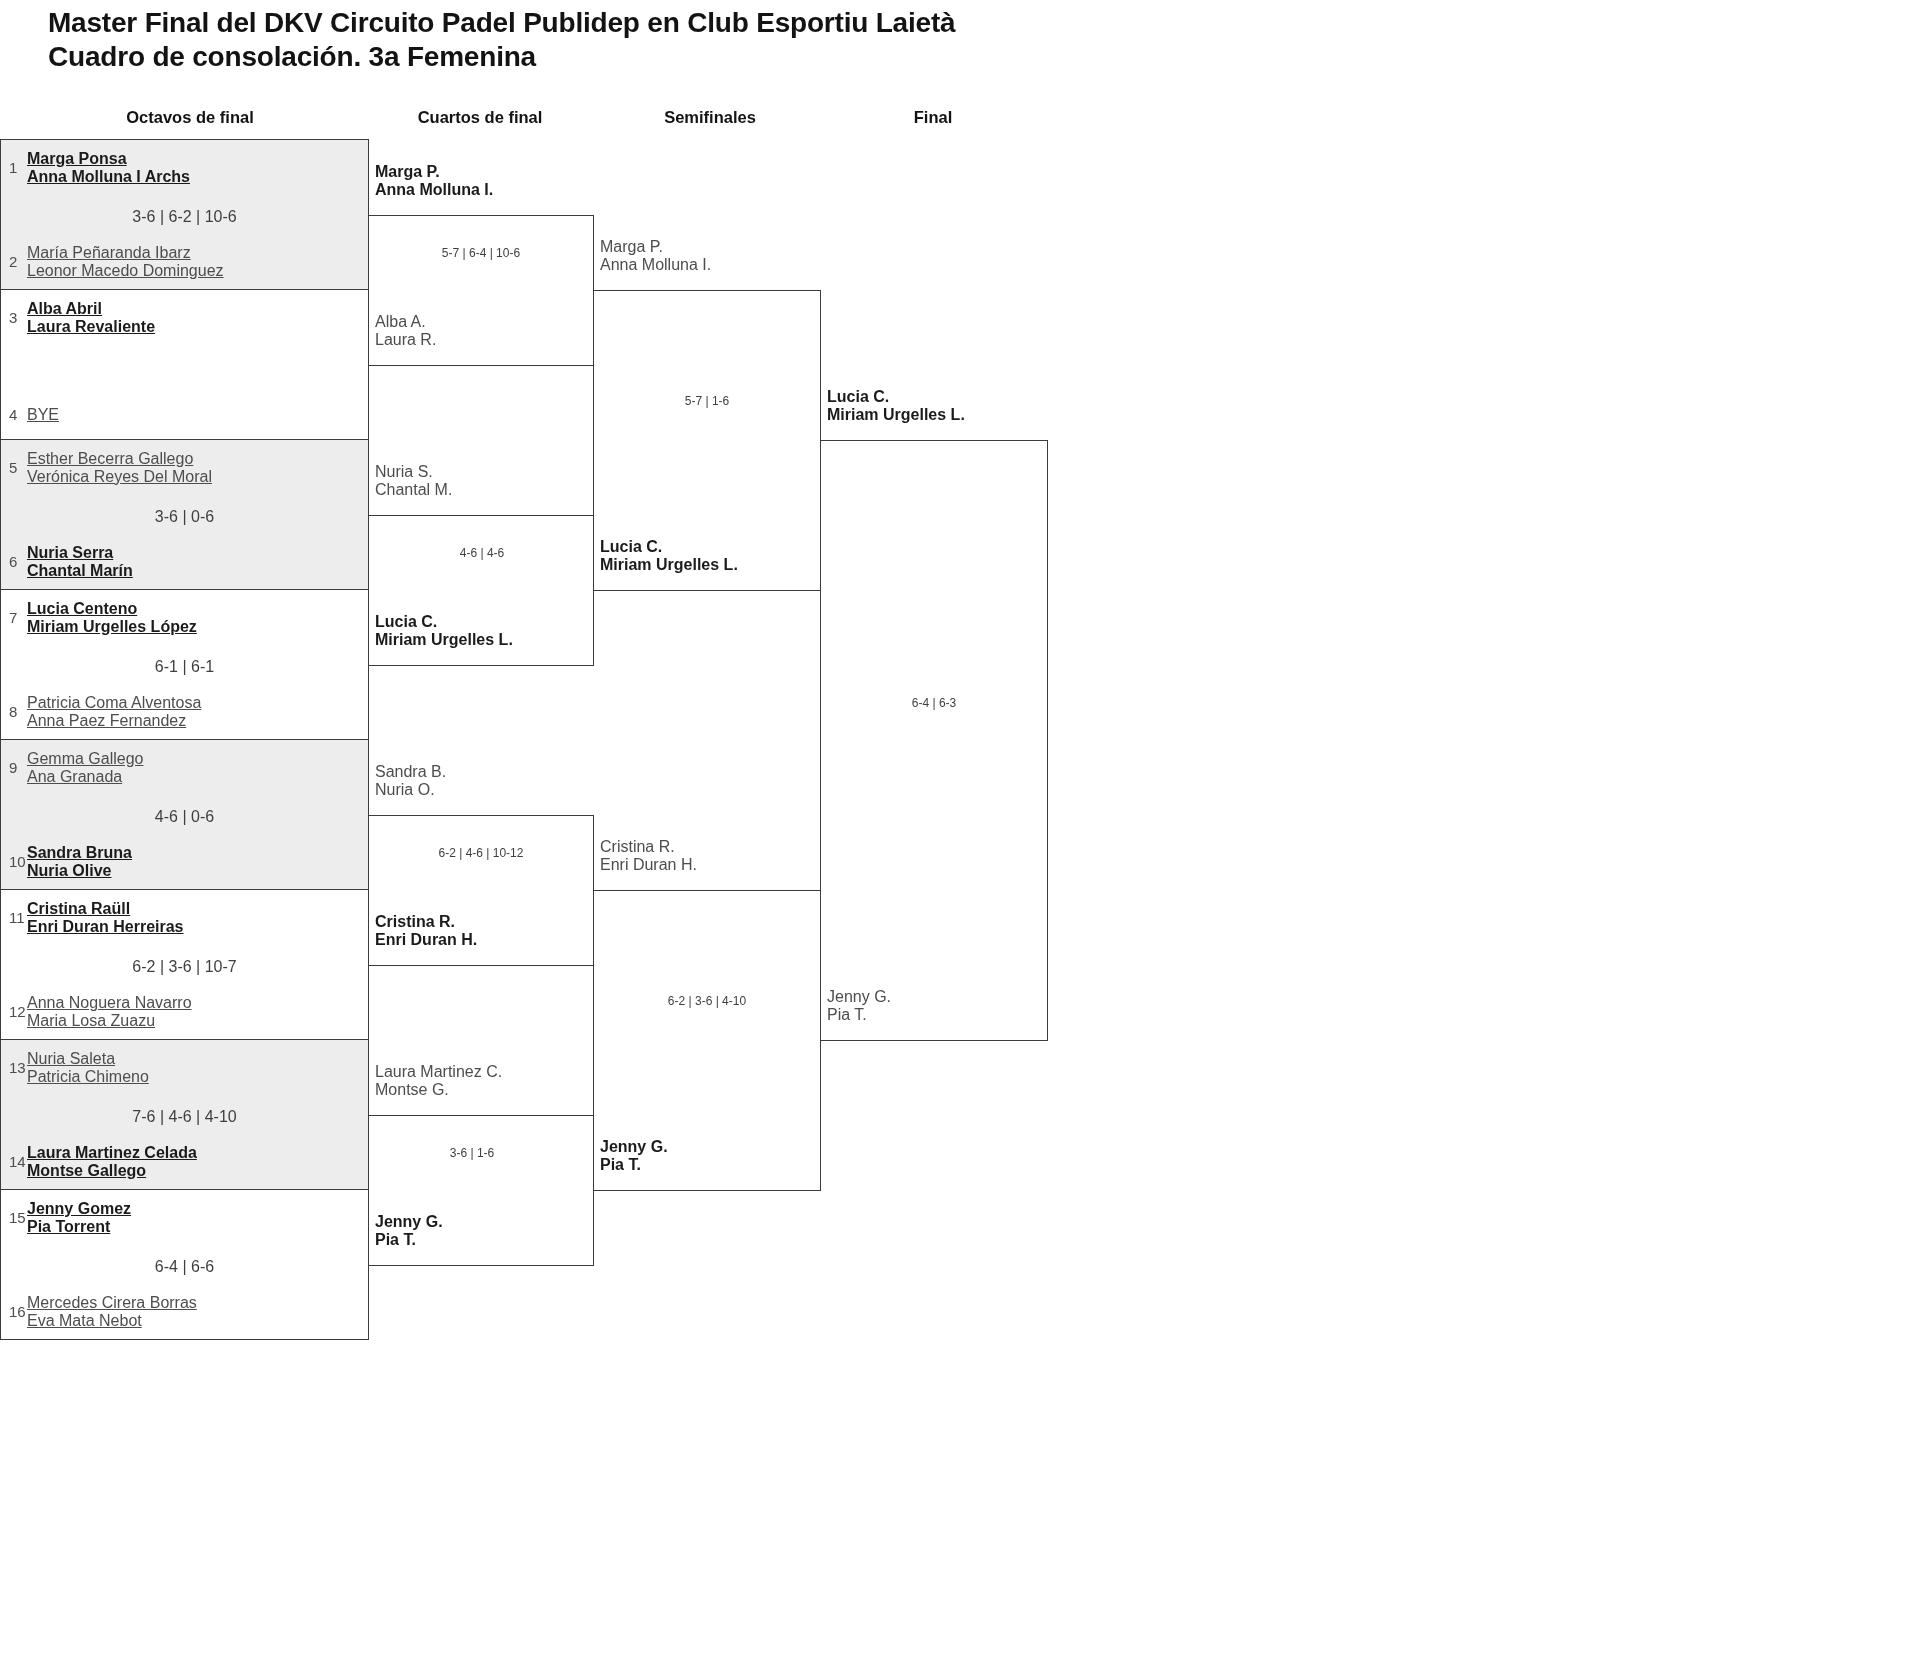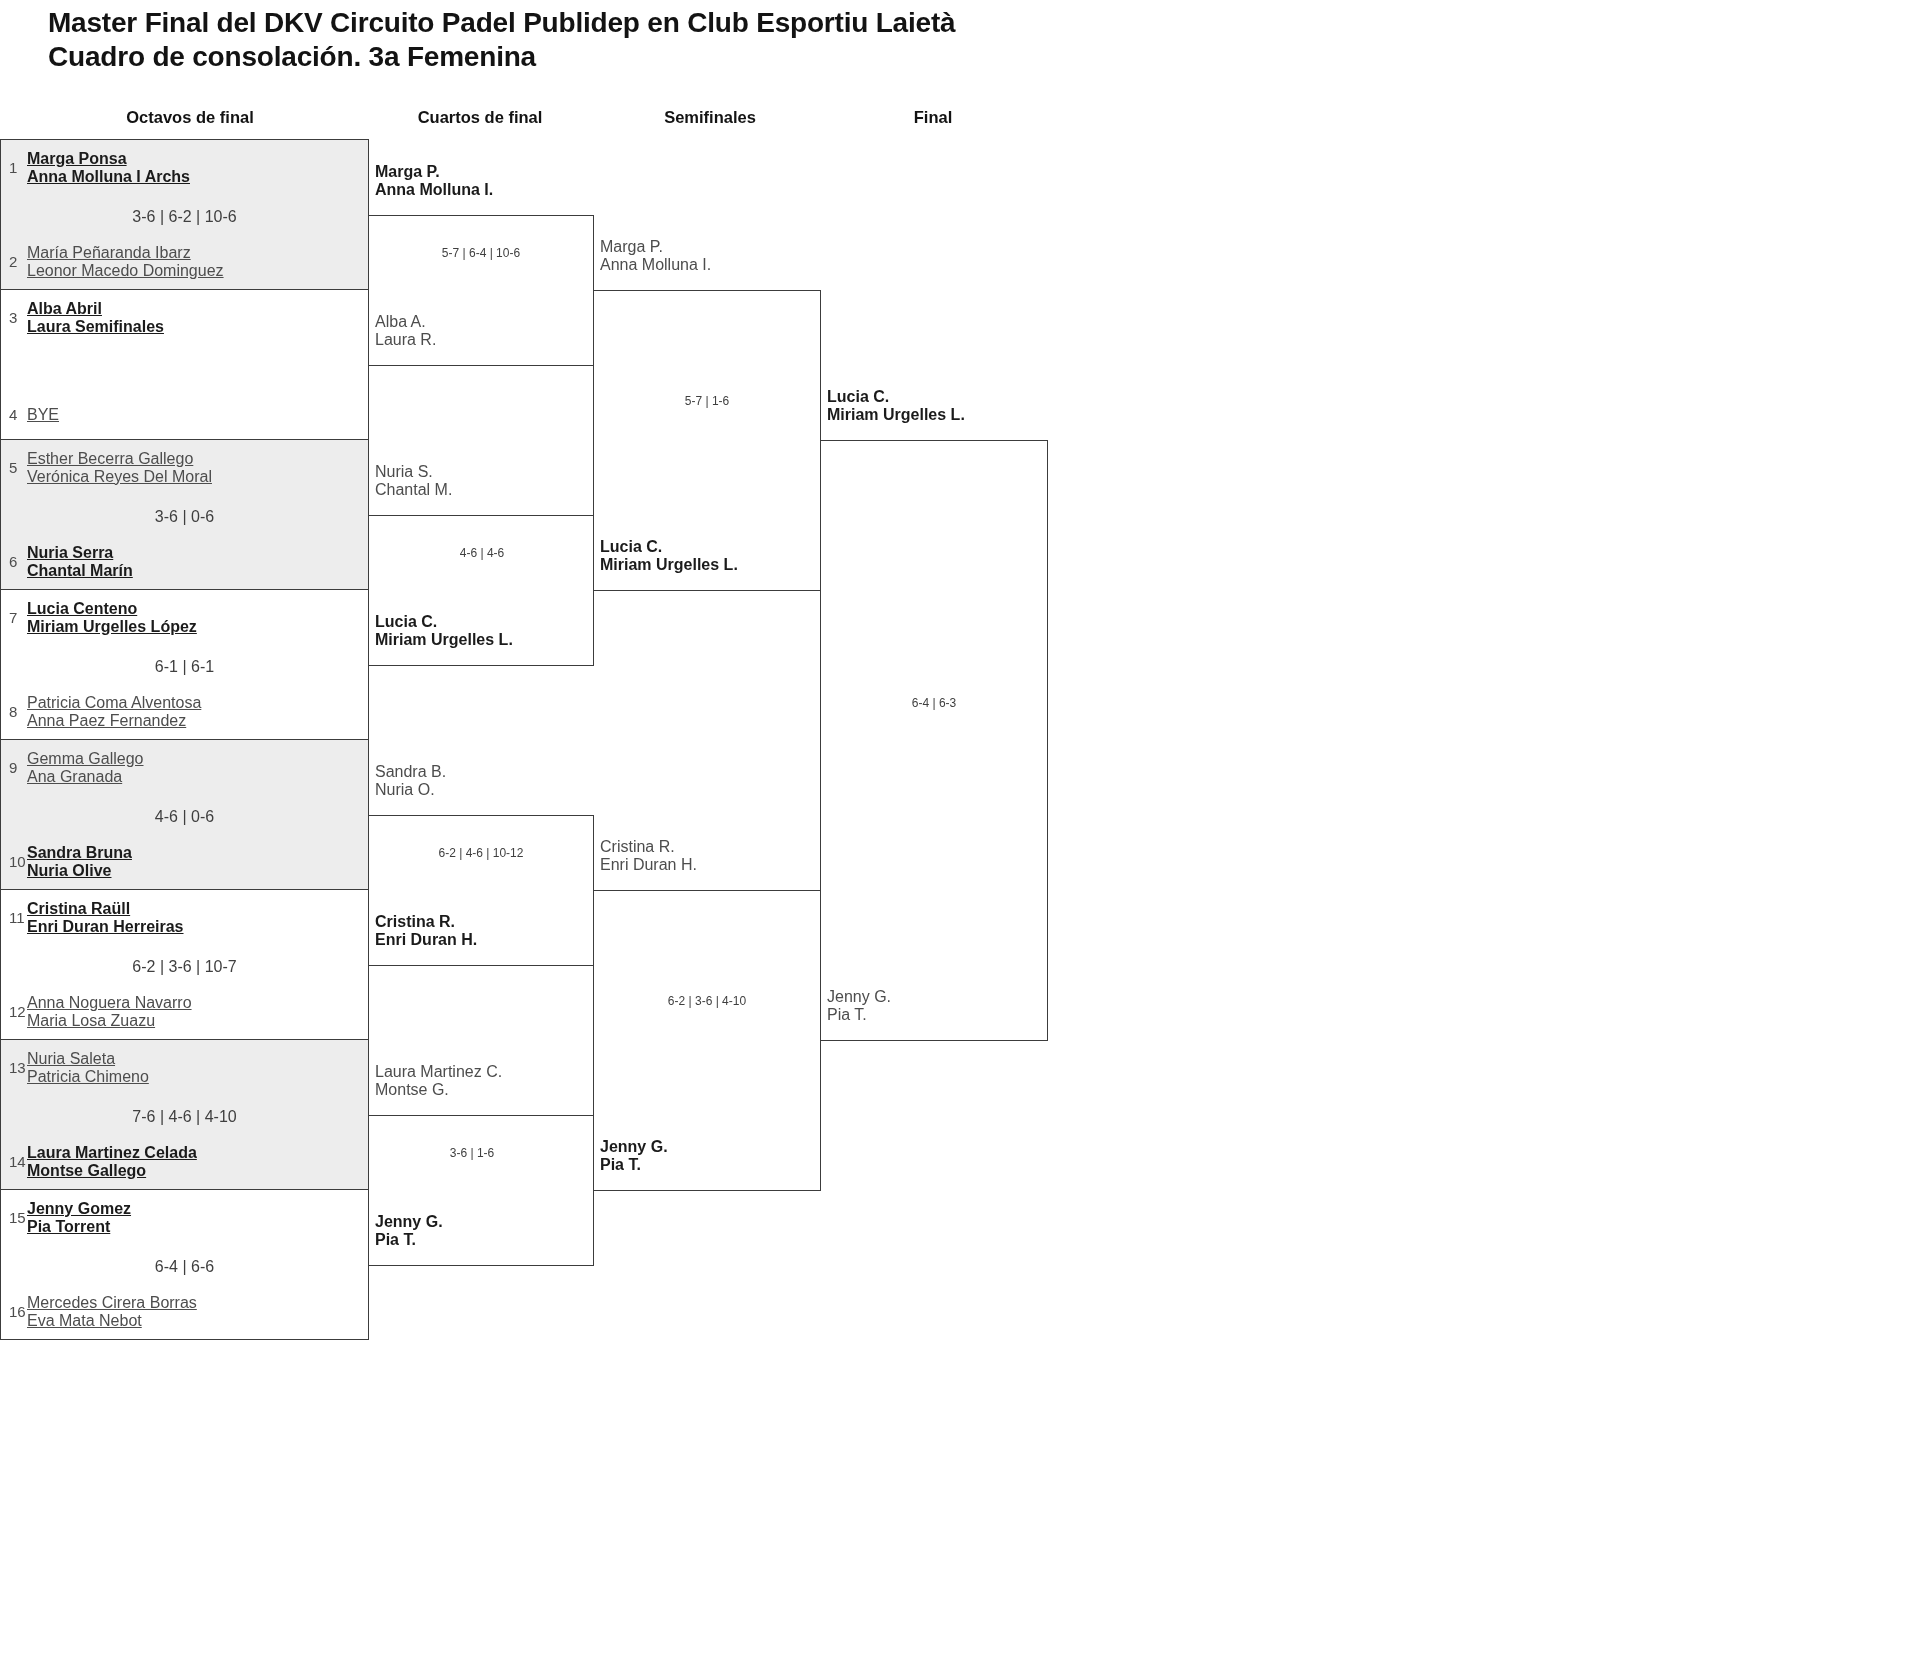--- a/index.html
+++ b/index.html
@@ -56,21 +56,21 @@
         <div>Leonor Macedo Dominguez</div>
       </div>
     </div>
   </div>
 
   <div class="m" style="top:289px">
     <div class="row" style="top:10px">
       <div class="num">3</div>
       <div class="names win">
         <div>Alba Abril</div>
-        <div>Laura Semifinales</div>
+        <div>Laura Revaliente</div>
       </div>
     </div>
     <div class="row" style="top:116px">
       <div class="num">4</div>
       <div class="names">
         <div>BYE</div>
       </div>
     </div>
   </div>
 

